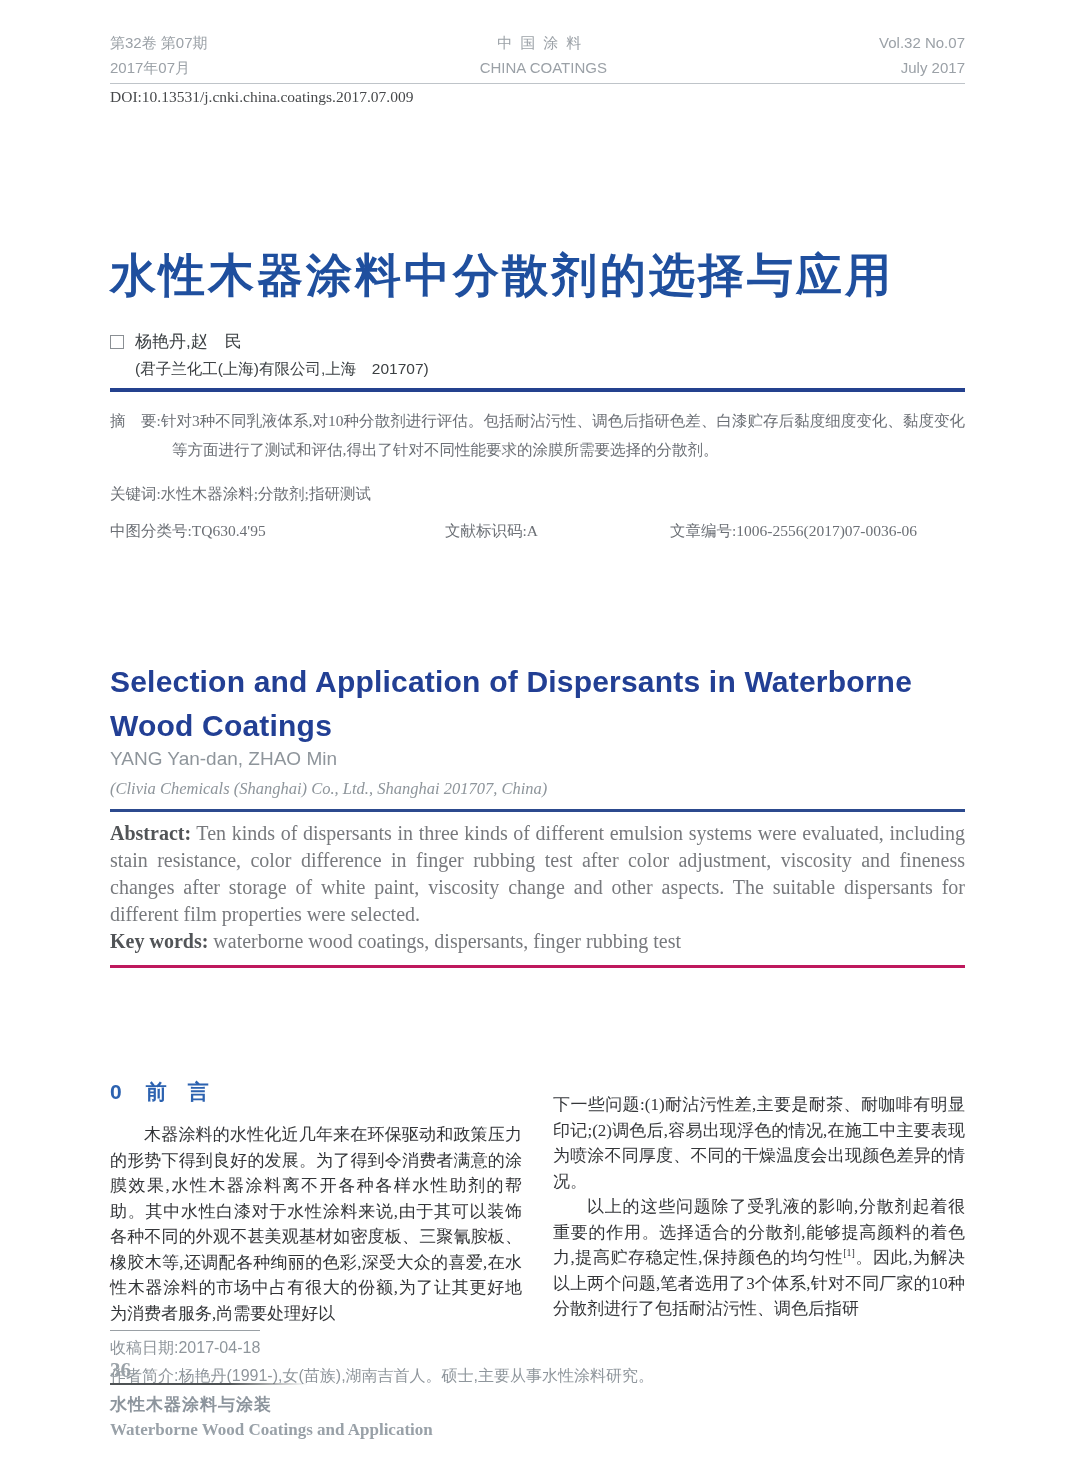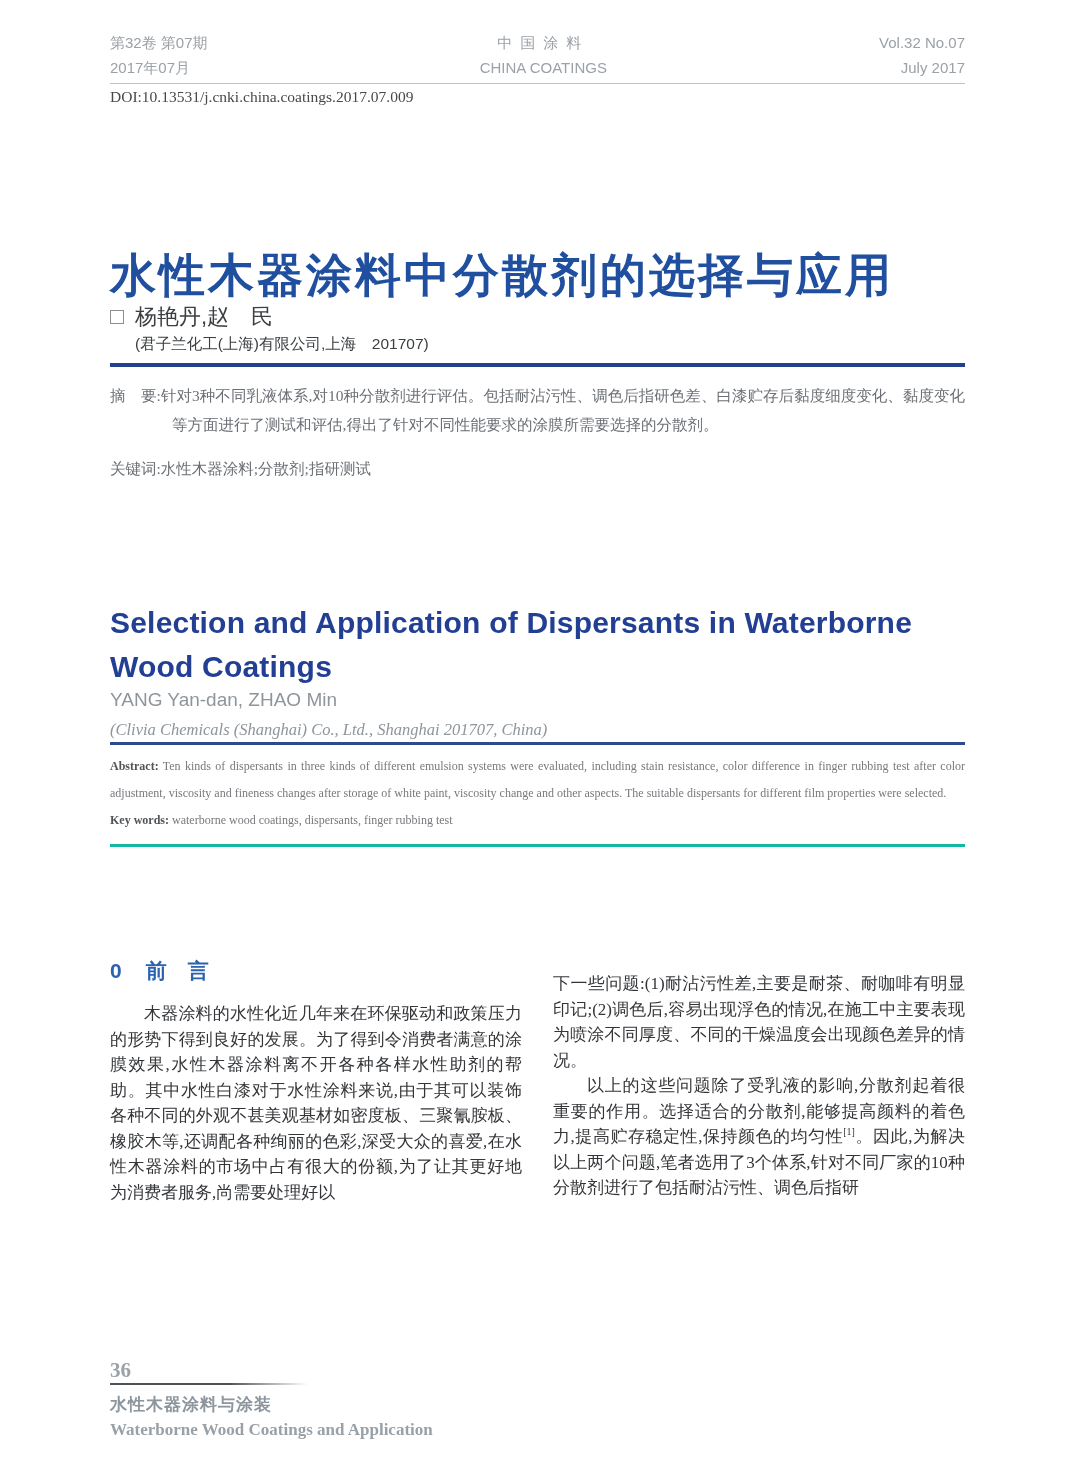--- a/index.html
+++ b/index.html
@@ -38,24 +38,24 @@
   
   .title-cn {
     margin-top: 138px;
     font-size: 46px;
     font-weight: bold;
     color: #1f4f9e;
     letter-spacing: 3px;
     line-height: 62px;
   }
   .authors-row {
-    margin-top: 0;
+    margin-top: 25px;
     display: flex;
     align-items: center;
-    font-size: 22px;
+    font-size: 17px;
     color: #3c4043;
     line-height: 22px;
   }
   .author-marker {
     display: inline-block;
     width: 12px;
     height: 12px;
     border: 1.5px solid #8a8f94;
     margin-right: 11px;
     flex: 0 0 auto;
@@ -108,26 +108,26 @@
   }
   .affiliation-en {
     margin-top: 9px;
     font-family: "Liberation Serif", serif;
     font-style: italic;
     font-size: 16.5px;
     color: #8e959b;
     line-height: 20px;
   }
   .abstract-en {
-    margin-top: 2px;
+    margin-top: 10px;
     border-top: 3px solid #2c4a8e;
-    border-bottom: 3px solid #14b8a6;
+    border-bottom: 3px solid #be185d;
     padding: 8px 0 10px 0;
     font-family: "Liberation Serif", serif;
-    font-size: 12px;
+    font-size: 20px;
     color: #77797d;
     line-height: 27px;
     text-align: justify;
   }
   .abstract-en .lbl { font-weight: bold; color: #515457; }
   
   .columns {
     margin-top: 110px;
     display: flex;
     gap: 31px;
@@ -225,20 +225,25 @@
   <div class="affiliation-cn">(君子兰化工(上海)有限公司,上海　201707)</div>
 
   <div class="thick-rule"></div>
 
   <div class="meta-cn">
     <div class="hang">
       <span>摘　要:</span><span>针对3种不同乳液体系,对10种分散剂进行评估。包括耐沾污性、调色后指研色差、白漆贮存后黏度细度变化、黏度变化等方面进行了测试和评估,得出了针对不同性能要求的涂膜所需要选择的分散剂。</span>
     </div>
     <div class="kw-line">
       <span>关键词:</span><span>水性木器涂料;分散剂;指研测试</span>
+    </div>
+    <div class="clc-row">
+      <span class="cell c1"><span>中图分类号:</span><span>TQ630.4'95</span></span>
+      <span class="cell c2"><span>文献标识码:</span><span>A</span></span>
+      <span class="cell c3"><span>文章编号:</span><span>1006-2556(2017)07-0036-06</span></span>
     </div>
   </div>
 
   <div class="en-block">
     <div class="title-en">Selection and Application of Dispersants in Waterborne Wood Coatings</div>
     <div class="authors-en">YANG Yan-dan, ZHAO Min</div>
     <div class="affiliation-en">(Clivia Chemicals (Shanghai) Co., Ltd., Shanghai 201707, China)</div>
     <div class="abstract-en">
       <div>
         <span class="lbl">Abstract:</span><span> Ten kinds of dispersants in three kinds of different emulsion systems were evaluated, including stain resistance, color difference in finger rubbing test after color adjustment, viscosity and fineness changes after storage of white paint, viscosity change and other aspects. The suitable dispersants for different film properties were selected.</span>
@@ -257,20 +262,25 @@
       <p class="indent">木器涂料的水性化近几年来在环保驱动和政策压力的形势下得到良好的发展。为了得到令消费者满意的涂膜效果,水性木器涂料离不开各种各样水性助剂的帮助。其中水性白漆对于水性涂料来说,由于其可以装饰各种不同的外观不甚美观基材如密度板、三聚氰胺板、橡胶木等,还调配各种绚丽的色彩,深受大众的喜爱,在水性木器涂料的市场中占有很大的份额,为了让其更好地为消费者服务,尚需要处理好以</p>
     </div>
     <div class="col col2">
       <p>下一些问题:(1)耐沾污性差,主要是耐茶、耐咖啡有明显印记;(2)调色后,容易出现浮色的情况,在施工中主要表现为喷涂不同厚度、不同的干燥温度会出现颜色差异的情况。</p>
       <p class="indent">
         <span>以上的这些问题除了受乳液的影响,分散剂起着很重要的作用。选择适合的分散剂,能够提高颜料的着色力,提高贮存稳定性,保持颜色的均匀性</span><sup class="ref">[1]</sup><span>。因此,为解决以上两个问题,笔者选用了3个体系,针对不同厂家的10种分散剂进行了包括耐沾污性、调色后指研</span>
       </p>
     </div>
   </div>
 
+  <div class="footnote">
+    <div class="footnote-rule"></div>
+    <div class="footnote-line">收稿日期:2017-04-18</div>
+    <div class="footnote-line">作者简介:杨艳丹(1991-),女(苗族),湖南吉首人。硕士,主要从事水性涂料研究。</div>
+  </div>
 
   <div class="pfooter">
     <div class="page-number">36</div>
     <div class="footer-line"></div>
     <div class="footer-col-cn">水性木器涂料与涂装</div>
     <div class="footer-col-en">Waterborne Wood Coatings and Application</div>
   </div>
 
 </div>
 

